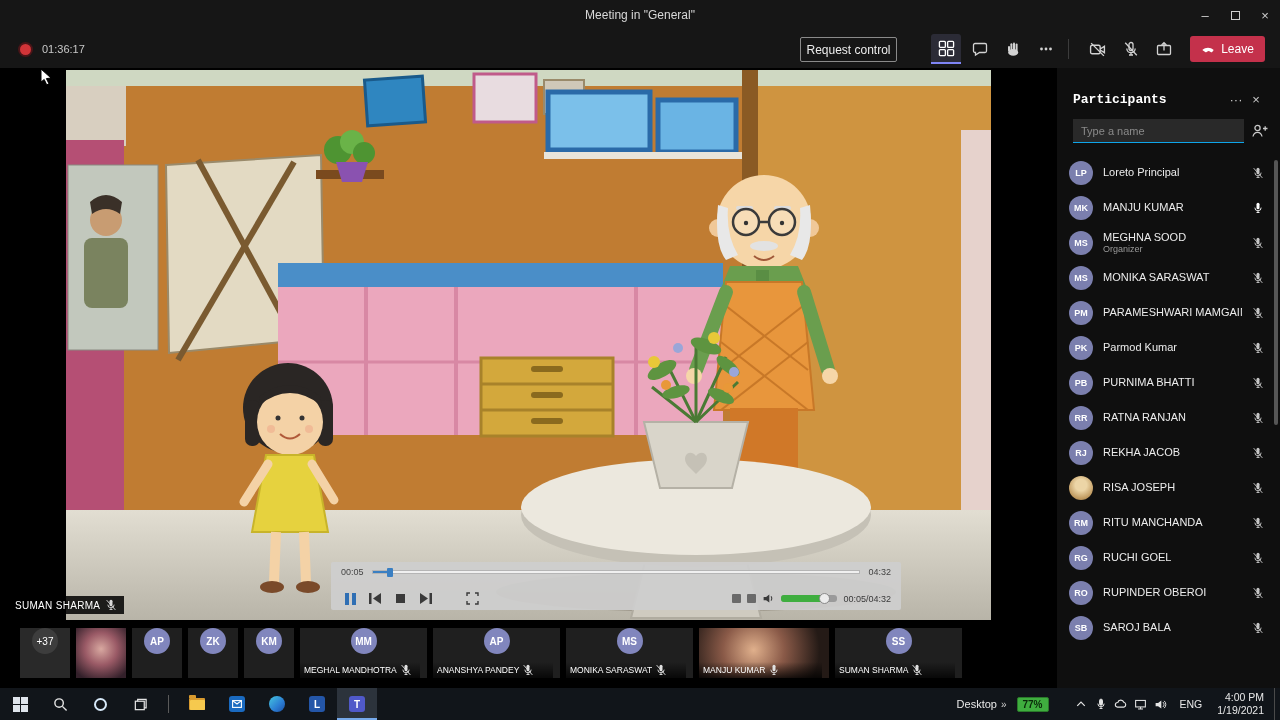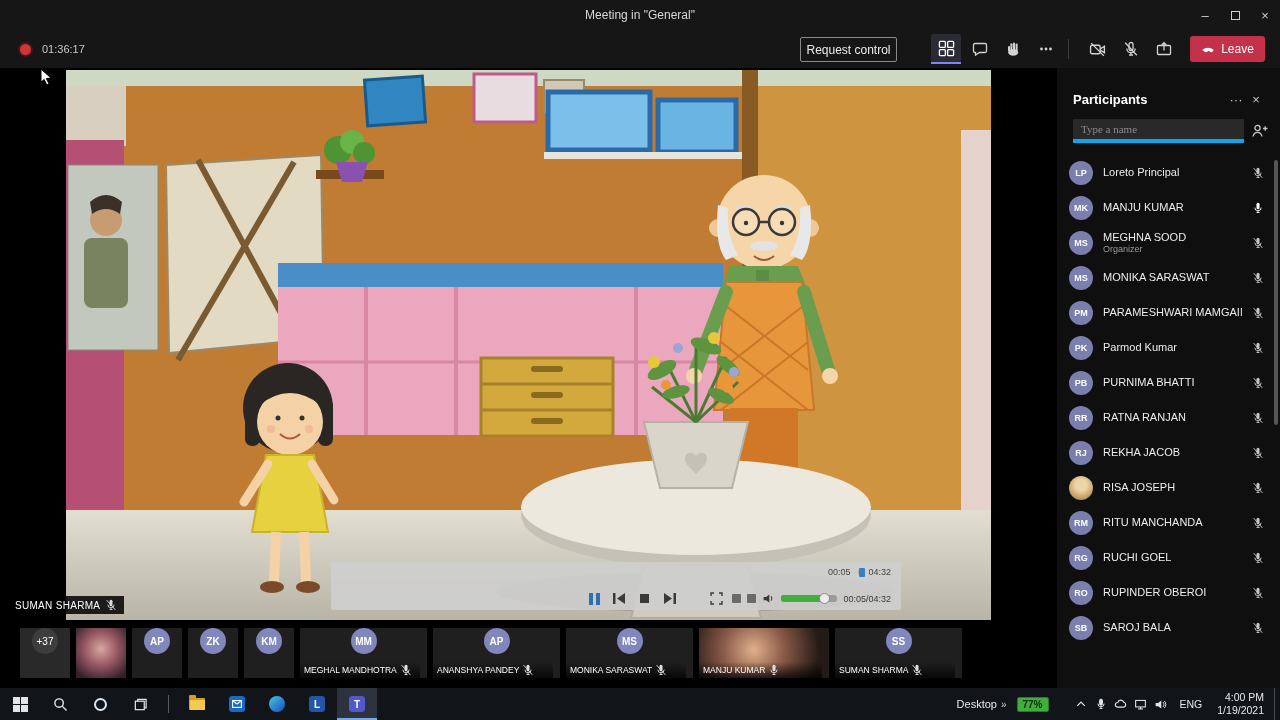--- a/index.html
+++ b/index.html
@@ -26,45 +26,45 @@
 
   .cursor{position:absolute;left:40px;top:68px;z-index:50;}
 
   
   .stage{position:absolute;top:68px;left:0;width:1057px;height:560px;background:#000;overflow:hidden;}
   .video{position:absolute;left:66px;top:2px;width:925px;height:550px;background:#c07c32;}
   .presenter{position:absolute;left:8px;bottom:14px;background:rgba(0,0,0,.85);padding:3px 7px;font-size:10px;letter-spacing:.3px;color:#fff;display:flex;align-items:center;gap:5px;}
   .presenter .pmic-small{color:#d8d8d8;display:flex;}
 
   
-  .player{position:absolute;left:265px;bottom:10px;width:570px;height:48px;background:rgba(206,206,206,.92);border-radius:2px;padding:5px 10px 4px;display:flex;flex-direction:column;justify-content:space-between;color:#3a3a3a;align-items:flex-end;}
+  .player{position:absolute;left:265px;bottom:10px;width:570px;height:48px;background:rgba(206,206,206,.92);border-radius:2px;padding:5px 10px 4px;display:flex;flex-direction:column;justify-content:space-between;color:#3a3a3a;}
   .player-top{display:flex;align-items:center;gap:8px;font-size:9px;color:#444;}
   .ptrack{flex:1;height:4px;background:#f0f0f0;border:1px solid #b5b5b5;position:relative;}
   .pfill{position:absolute;left:0;top:0;bottom:0;width:3%;background:#3a7fc2;}
   .pknob{position:absolute;left:3%;top:-3px;width:6px;height:9px;background:#3a7fc2;border-radius:1px;}
   .player-bot{display:flex;align-items:center;gap:7px;}
   .pbtn{background:transparent;border:none;display:flex;align-items:center;justify-content:center;width:18px;height:15px;color:#3a3a3a;padding:0;}
   .pause-bars{display:flex;gap:3px;}
   .pause-bars i{display:block;width:4px;height:12px;background:#2f6fb4;}
   .stop-sq{width:9px;height:9px;background:#3a3a3a;}
   .expand-btn{margin-left:22px;}
   .pright{margin-left:auto;display:flex;align-items:center;gap:6px;}
   .tinybtn{width:9px;height:9px;background:#6a6a6a;border:none;border-radius:1px;}
   .vol{position:relative;width:56px;height:7px;background:#9a9a9a;border-radius:3px;}
   .vol-fill{width:76%;height:100%;background:#3fae3f;border-radius:3px;}
   .vol-knob{position:absolute;left:calc(76% - 5px);top:-2px;width:11px;height:11px;background:#ececec;border:1px solid #8a8a8a;border-radius:50%;}
   .ptime{font-size:9px;color:#3a3a3a;}
 
   
   .panel{position:absolute;left:1057px;top:68px;width:223px;height:620px;background:#0f0f0f;}
   .panel-head{display:flex;align-items:center;padding:24px 14px 0 16px;}
-  .panel-title{font-size:13px;font-weight:bold;color:#fff;flex:1;}
+  .panel-title{font-size:13px;font-weight:bold;color:#fff;flex:1;font-family:Liberation Mono, monospace;}
   .phead-icon{color:#c8c8c8;font-size:13px;width:20px;text-align:center;}
   .search-row{display:flex;align-items:center;gap:7px;margin:12px 12px 0 16px;}
-  .search{flex:1;height:24px;background:#292929;border:none;border-bottom:4px solid #0ea5e9;color:#ddd;font-size:11px;padding:0 8px;font-family:Liberation Serif, serif;}
+  .search{flex:1;height:24px;background:#292929;border:none;border-bottom:1px solid #0ea5e9;color:#ddd;font-size:11px;padding:0 8px;font-family:Liberation Sans, sans-serif;}
   .search::placeholder{color:#8a8a8a;}
   .addp{color:#c8c8c8;display:flex;}
   .plist{margin-top:12px;}
   .prow{height:35px;display:flex;align-items:center;gap:10px;padding:0 16px 0 12px;}
   .pav{flex:none;width:24px;height:24px;border-radius:50%;background:#7b7fae;color:#fff;font-size:9px;font-weight:bold;display:flex;align-items:center;justify-content:center;}
   .pav.photo{background:radial-gradient(circle at 50% 38%,#ecd5a6 0 30%,#c09a60 70%,#8a6a3a 100%);}
   .pname{flex:1;min-width:0;font-size:11px;color:#ececec;white-space:nowrap;overflow:hidden;line-height:1.15;display:flex;flex-direction:column;}
   .psub{font-size:9px;color:#9a9a9a;}
   .pmic{flex:none;color:#c6c6c6;display:flex;}
   .pmic.on{color:#fff;}

